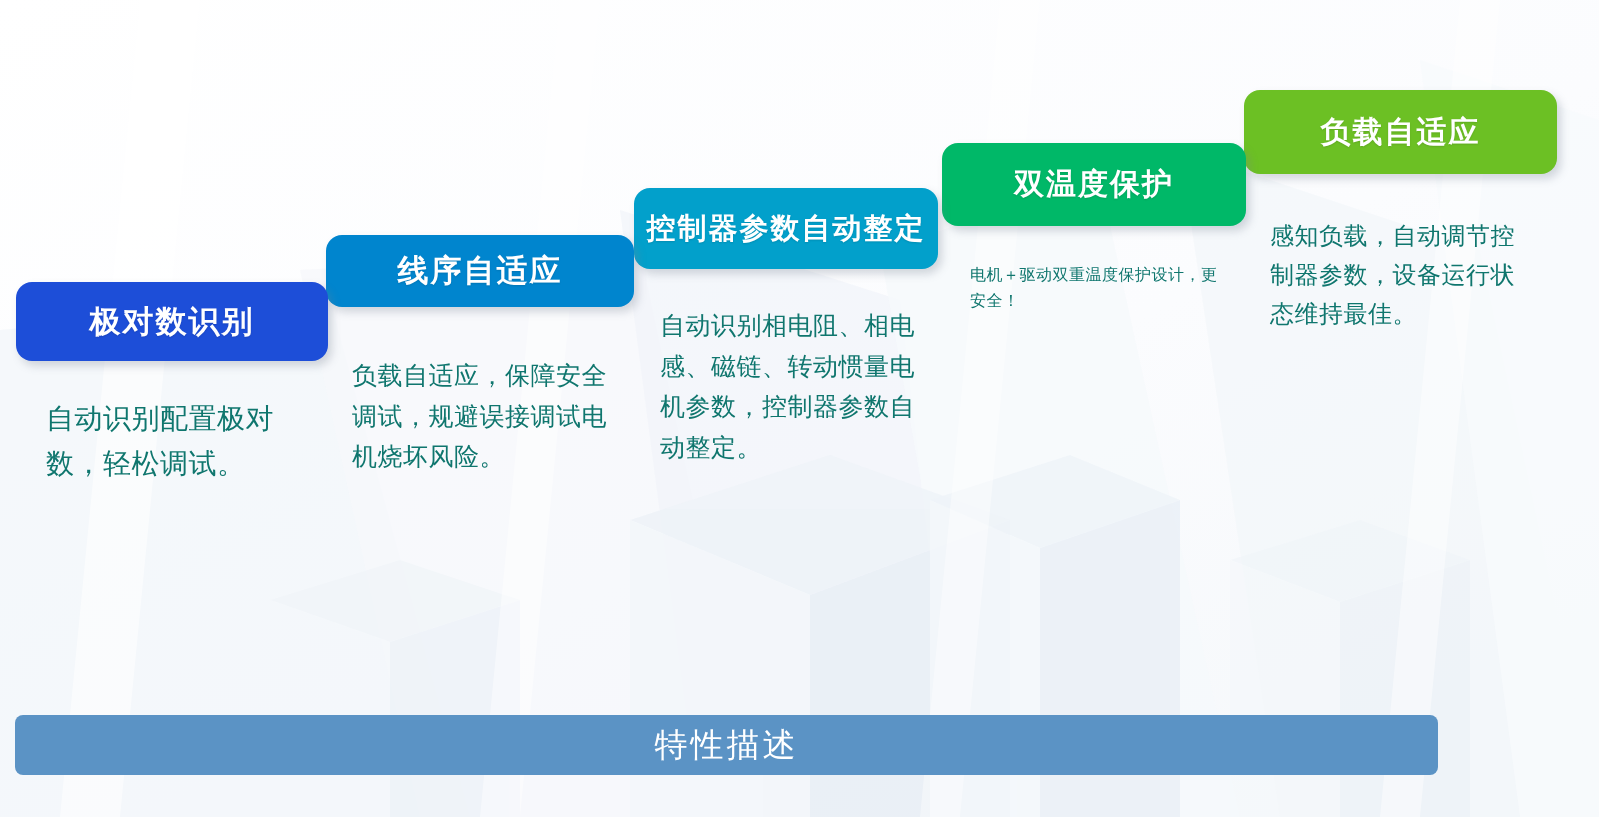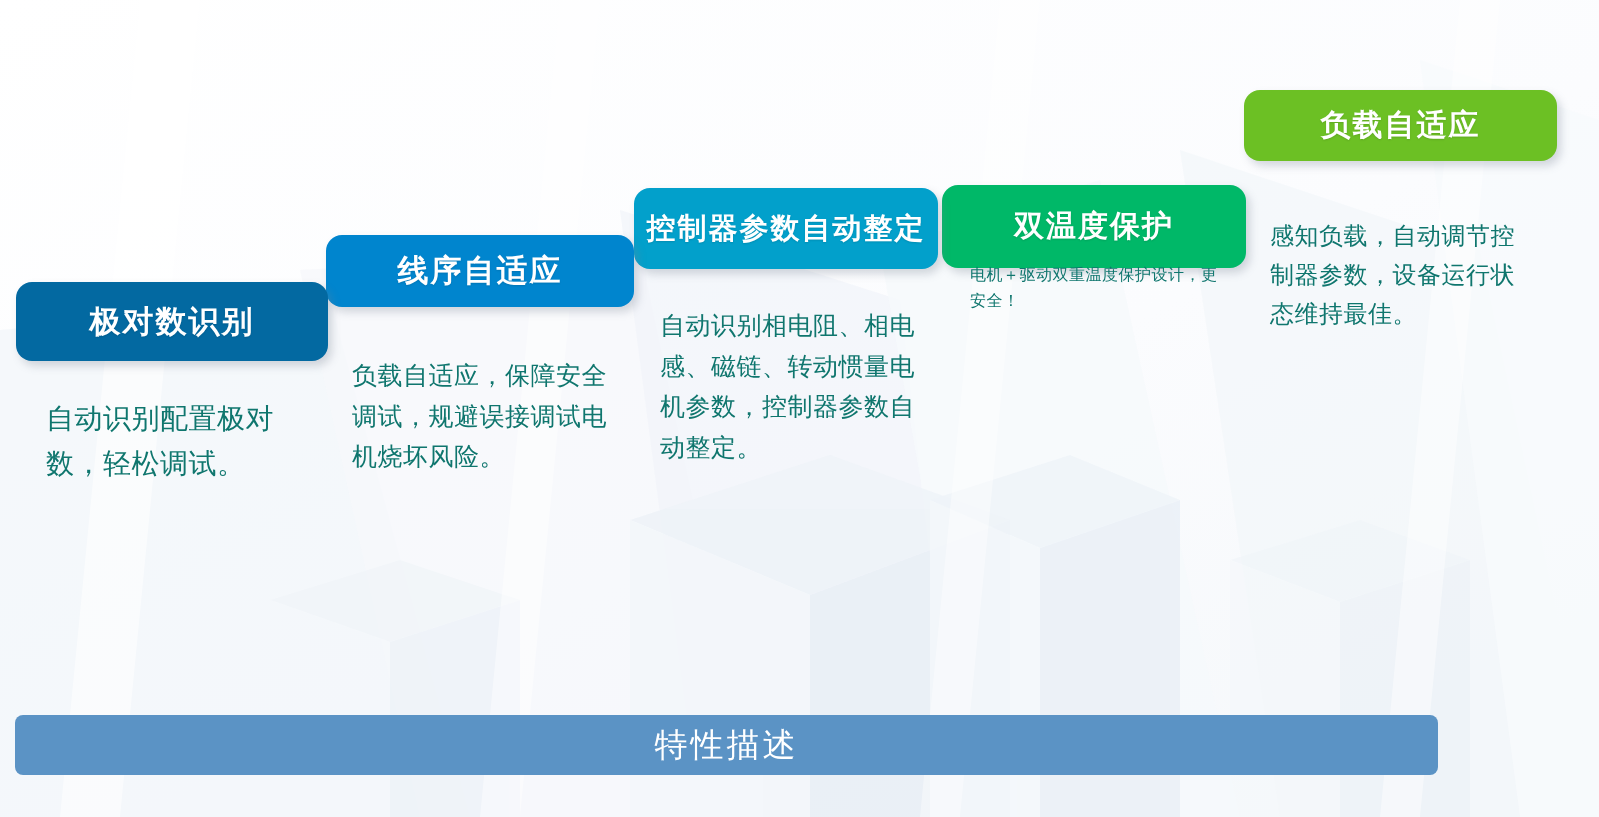--- a/index.html
+++ b/index.html
@@ -63,22 +63,22 @@
   #card-1 { z-index: 50; }
   #card-2 { z-index: 40; }
   #card-3 { z-index: 30; }
   #card-4 { z-index: 20; }
   #card-5 { z-index: 10; }
 
   
   #card-1 .card-header { left: 16px;   top: 282px; width: 312px; height: 79px; }
   #card-2 .card-header { left: 326px;  top: 235px; width: 308px; height: 72px; }
   #card-3 .card-header { left: 634px;  top: 188px; width: 304px; height: 81px; }
-  #card-4 .card-header { left: 942px;  top: 143px; width: 304px; height: 83px; margin-top: 42px; }
-  #card-5 .card-header { left: 1244px; top: 90px;  width: 313px; height: 71px; }
+  #card-4 .card-header { left: 942px;  top: 143px; width: 304px; height: 83px; }
+  #card-5 .card-header { left: 1244px; top: 90px;  width: 313px; height: 84px; }
 
   #card-1 .card-title { font-size: 31px; }
   #card-2 .card-title { font-size: 31px; }
   #card-3 .card-title { font-size: 29px; }
   #card-4 .card-title { font-size: 30px; }
   #card-5 .card-title { font-size: 30px; }
 
   
   #card-1 .card-body { left: 46px;   top: 396px; width: 262px; font-size: 28px; }
   #card-2 .card-body { left: 352px;  top: 355px; width: 258px; font-size: 25px; }
@@ -150,21 +150,21 @@
       <polygon points="1340,602 1470,560 1470,817 1340,817" fill="#ecf2f7"></polygon>
     </g>
 
     <polygon points="140,0 200,0 120,817 60,817" fill="#ffffff" opacity="0.55"></polygon>
     <polygon points="560,0 600,0 520,817 480,817" fill="#ffffff" opacity="0.45"></polygon>
     <polygon points="1000,0 1040,0 960,817 920,817" fill="#ffffff" opacity="0.4"></polygon>
     <polygon points="1460,0 1500,0 1420,817 1380,817" fill="#ffffff" opacity="0.45"></polygon>
   </svg>
 
   <div class="card" id="card-1">
-    <div class="card-header" style="background-color: #0369a1;">
+    <div class="card-header" style="background-color: #1d4ed8;">
       <span class="card-title">极对数识别</span>
     </div>
     <div class="card-body">自动识别配置极对数，轻松调试。</div>
   </div>
 
   <div class="card" id="card-2">
     <div class="card-header" style="background-color: rgb(0, 133, 206);">
       <span class="card-title">线序自适应</span>
     </div>
     <div class="card-body">负载自适应，保障安全调试，规避误接调试电机烧坏风险。</div>

